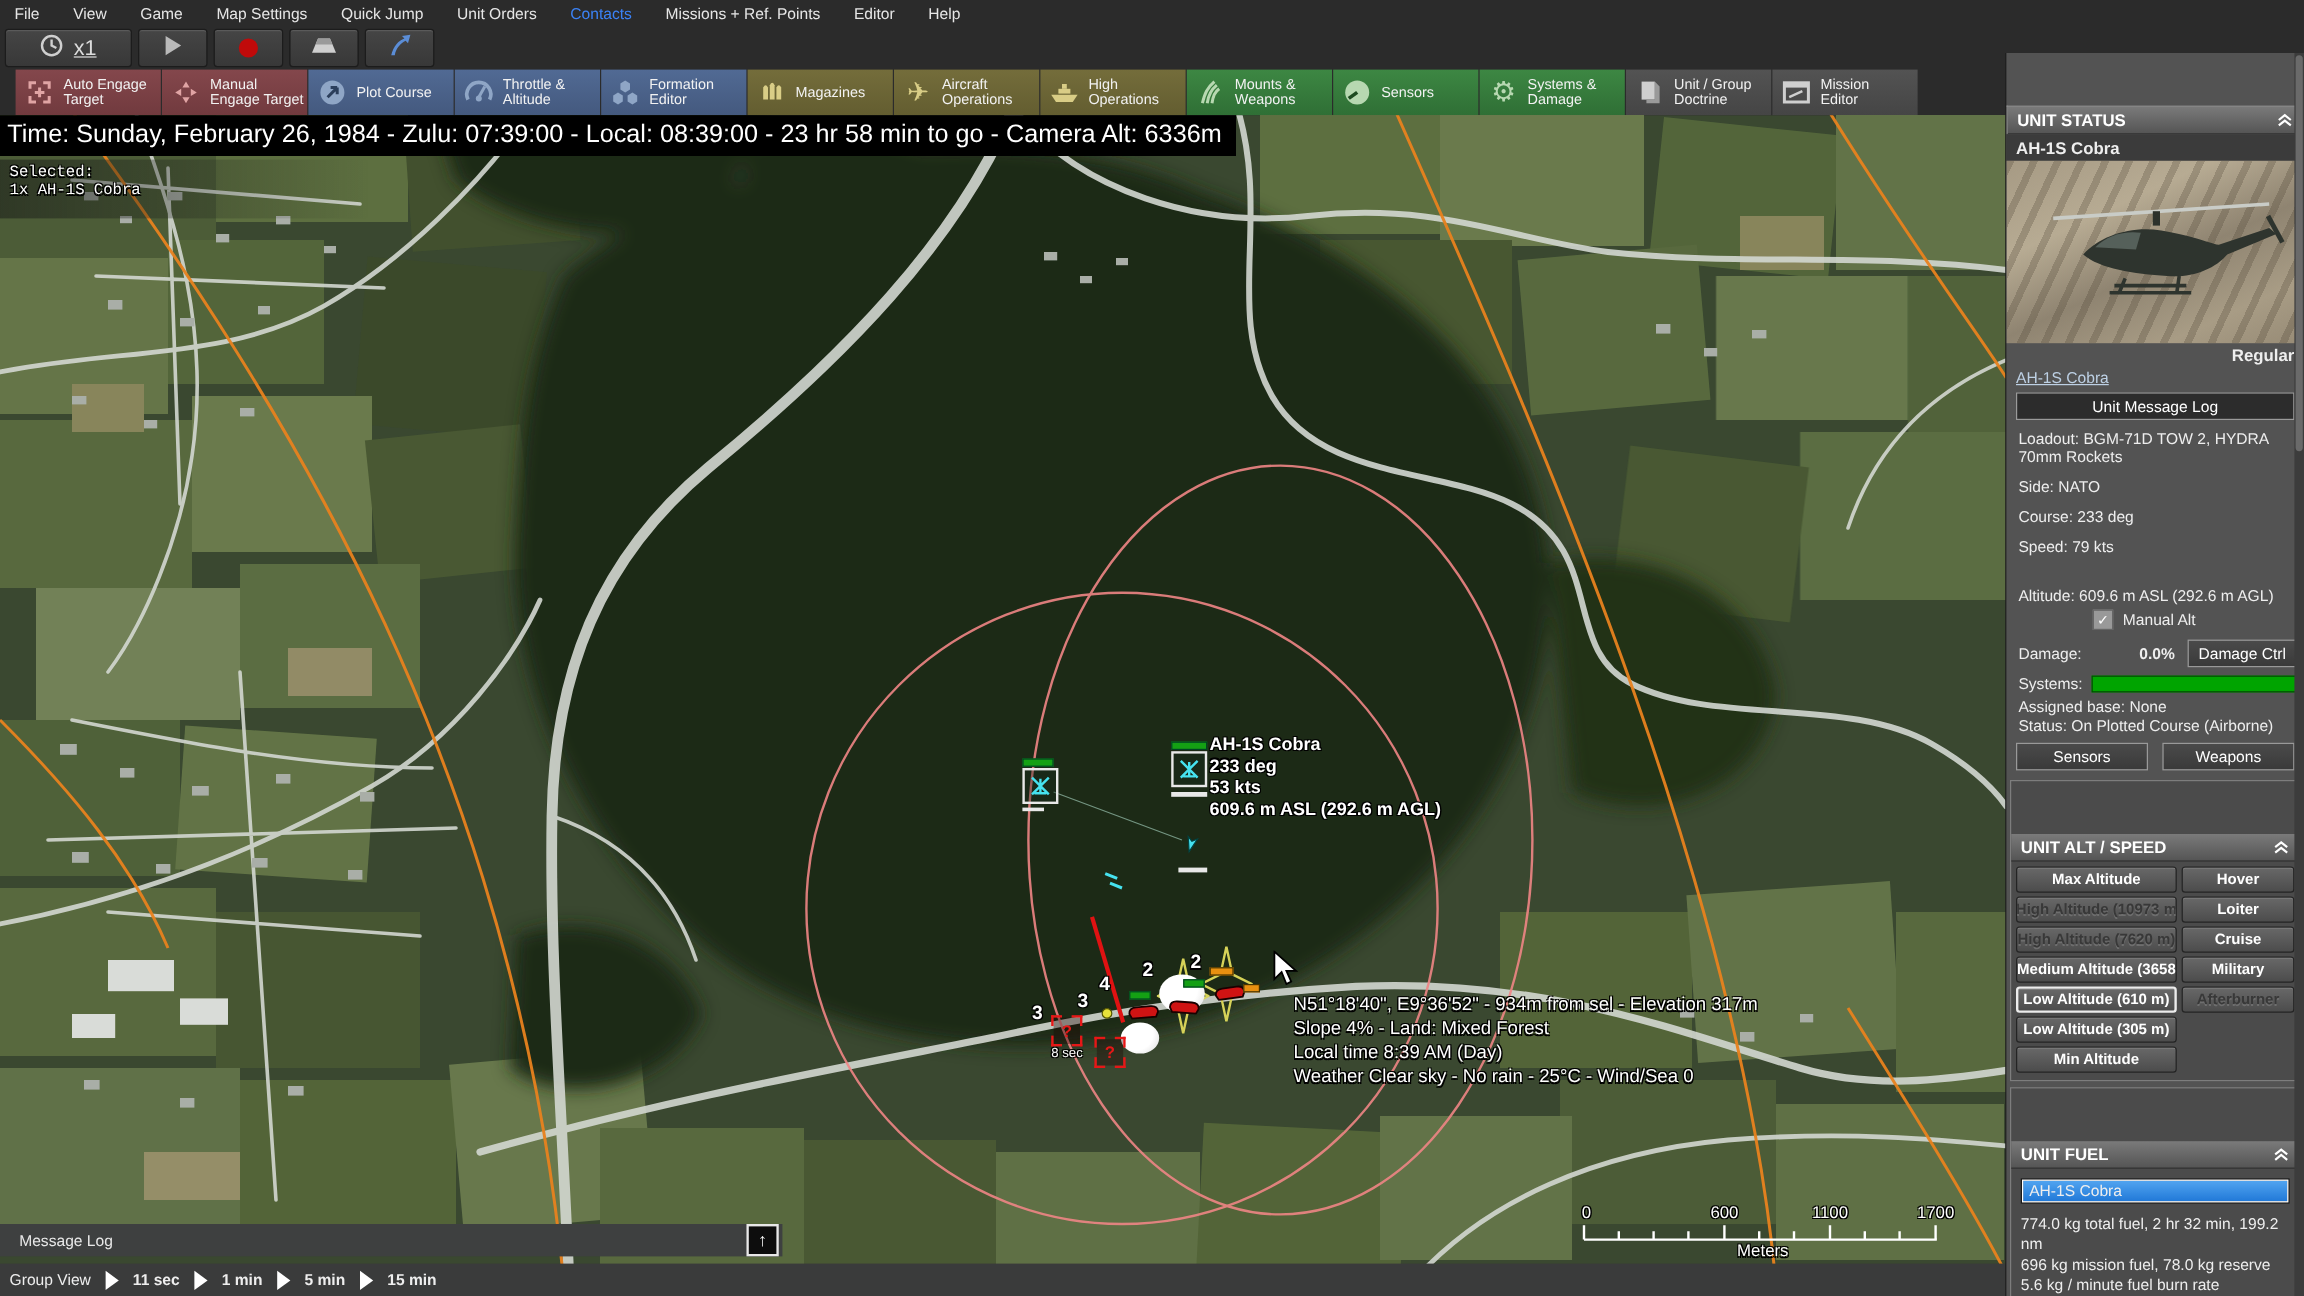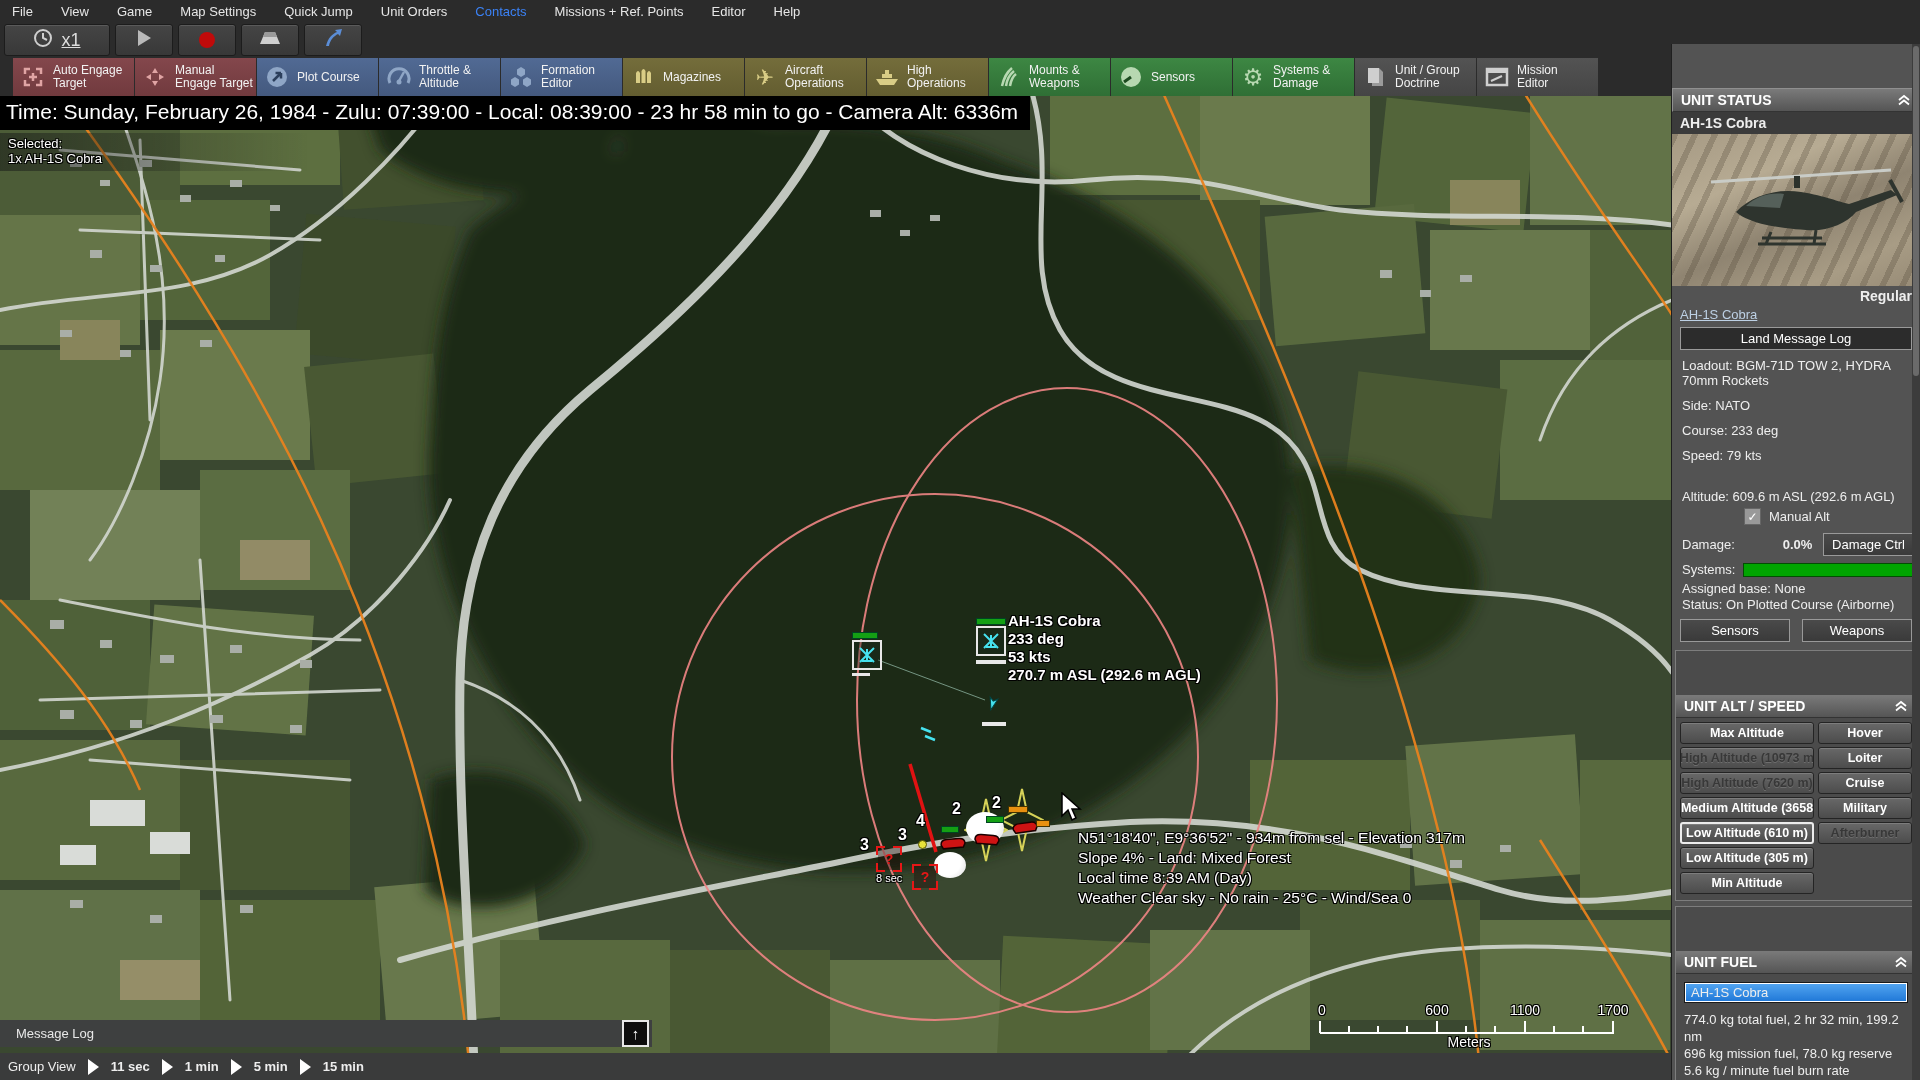--- a/index.html
+++ b/index.html
@@ -25,22 +25,22 @@
   .tbtn .tlines span:empty{display:none;}
   .tbtn.red{background:linear-gradient(#84474c,#713a3e);}
   .tbtn.blue{background:linear-gradient(#5069936,#50699);background:linear-gradient(#516a94,#44597e);}
   .tbtn.olive{background:linear-gradient(#746d3b,#635d30);}
   .tbtn.green{background:linear-gradient(#3d8743,#2f6f35);}
   .tbtn.gray{background:linear-gradient(#535353,#454545);}
   .glyph-icon{font-family:"DejaVu Sans",sans-serif;}
   
   #timebar{position:absolute;left:0;top:96px;background:#000;color:#fff;font-size:21px;
     padding:4px 12px 6px 6px;white-space:nowrap;z-index:25;}
-  #selectedbox{position:absolute;left:0;top:133px;width:300px;padding:3px 0 5px 8px;
-    background:linear-gradient(to right,rgba(25,28,25,.55),rgba(25,28,25,0));z-index:24;font-size:13px;}
+  #selectedbox{position:absolute;left:0;top:133px;width:300px;padding:3px 0 16px 8px;
+    background:linear-gradient(to right,rgba(25,28,25,.55),rgba(25,28,25,0));z-index:24;font-size:13px;font-family:Liberation Mono, monospace;}
   .outlined{color:#fff;text-shadow:-1px -1px 0 #000,1px -1px 0 #000,-1px 1px 0 #000,1px 1px 0 #000;}
   
   #map{position:absolute;left:0;top:96px;width:1672px;height:984px;overflow:hidden;background:#33402a;z-index:1;}
   #map svg.base{position:absolute;left:0;top:-96px;}
   .ov{position:absolute;z-index:5;}
   .maplabel{font-size:15px;font-weight:bold;line-height:18px;white-space:nowrap;}
   .wpnum{font-size:16px;font-weight:bold;}
   .hbar{height:5px;border:1px solid #042;background:#14a014;}
   .obar{height:5px;border:1px solid #430;background:#e89010;}
   .unitbox{width:26px;height:26px;border:2px solid #e8e8e8;background:rgba(20,40,30,.35);
@@ -273,21 +273,21 @@
         <svg width="20" height="20" viewBox="0 0 20 20">
             <path d="M3 3 L17 17 M17 3 L3 17 M10 4 V16 M5 16 H15" stroke="#46e2ef" stroke-width="2" fill="none"></path>
           </svg>
       </div>
       <div style="width:30px;height:4px;background:#e8e8e8;margin-top:4px;"></div>
     </div>
     <div class="ov maplabel outlined" style="left:1008px;top:516px;">
       <div>AH-1S Cobra</div>
       <div>233 deg</div>
       <div>53 kts</div>
-      <div>270.7 m ASL (292.6 m AGL)</div>
+      <div>609.6 m ASL (292.6 m AGL)</div>
     </div>
 
     <div class="ov" style="left:982px;top:596px;">
       <svg width="22" height="26" viewBox="0 0 22 26">
           <path d="M11 2 L15 14 L11 11 L7 14 Z" fill="#46e2ef" stroke="#044" stroke-width="1" transform="rotate(195 11 10)"></path>
         </svg>
       <div style="width:24px;height:4px;background:#e8e8e8;"></div>
     </div>
     <div class="ov" style="left:919px;top:628px;">
       <svg width="20" height="18" viewBox="0 0 20 18">
@@ -609,21 +609,21 @@
         <line x1="35" y1="42" x2="215" y2="30" stroke="#c9ccc7" stroke-width="3"></line>
         <rect x="118" y="36" width="6" height="12" fill="#2c322c"></rect>
         <path d="M60,72 C75,56 100,48 125,52 C150,56 163,62 173,64 L215,50 L221,55 L180,72 C170,84 150,92 130,90 C102,88 74,84 60,72 Z" fill="#2e342e"></path>
         <path d="M70,66 C80,56 95,52 108,54 L104,68 Z" fill="#55605a"></path>
         <line x1="214" y1="40" x2="226" y2="62" stroke="#2e342e" stroke-width="4"></line>
         <path d="M95,92 L90,104 M140,90 L138,104 M82,104 H150 M86,98 H146" stroke="#2e342e" stroke-width="3" fill="none"></path>
       </svg>
     </div>
     <div class="regular-row">Regular</div>
     <span class="unit-link">AH-1S Cobra</span>
-    <div class="side-btn">Land Message Log</div>
+    <div class="side-btn">Unit Message Log</div>
     <div class="info">
       <div>Loadout: BGM-71D TOW 2, HYDRA 70mm Rockets</div>
       <div>Side: NATO</div>
       <div>Course: 233 deg</div>
       <div style="margin-bottom:26px;">Speed: 79 kts</div>
       <div style="margin-bottom:4px;">Altitude: 609.6 m ASL (292.6 m AGL)</div>
     </div>
     <div class="chk-row">
       <span class="chk">
           <span>✓</span>

